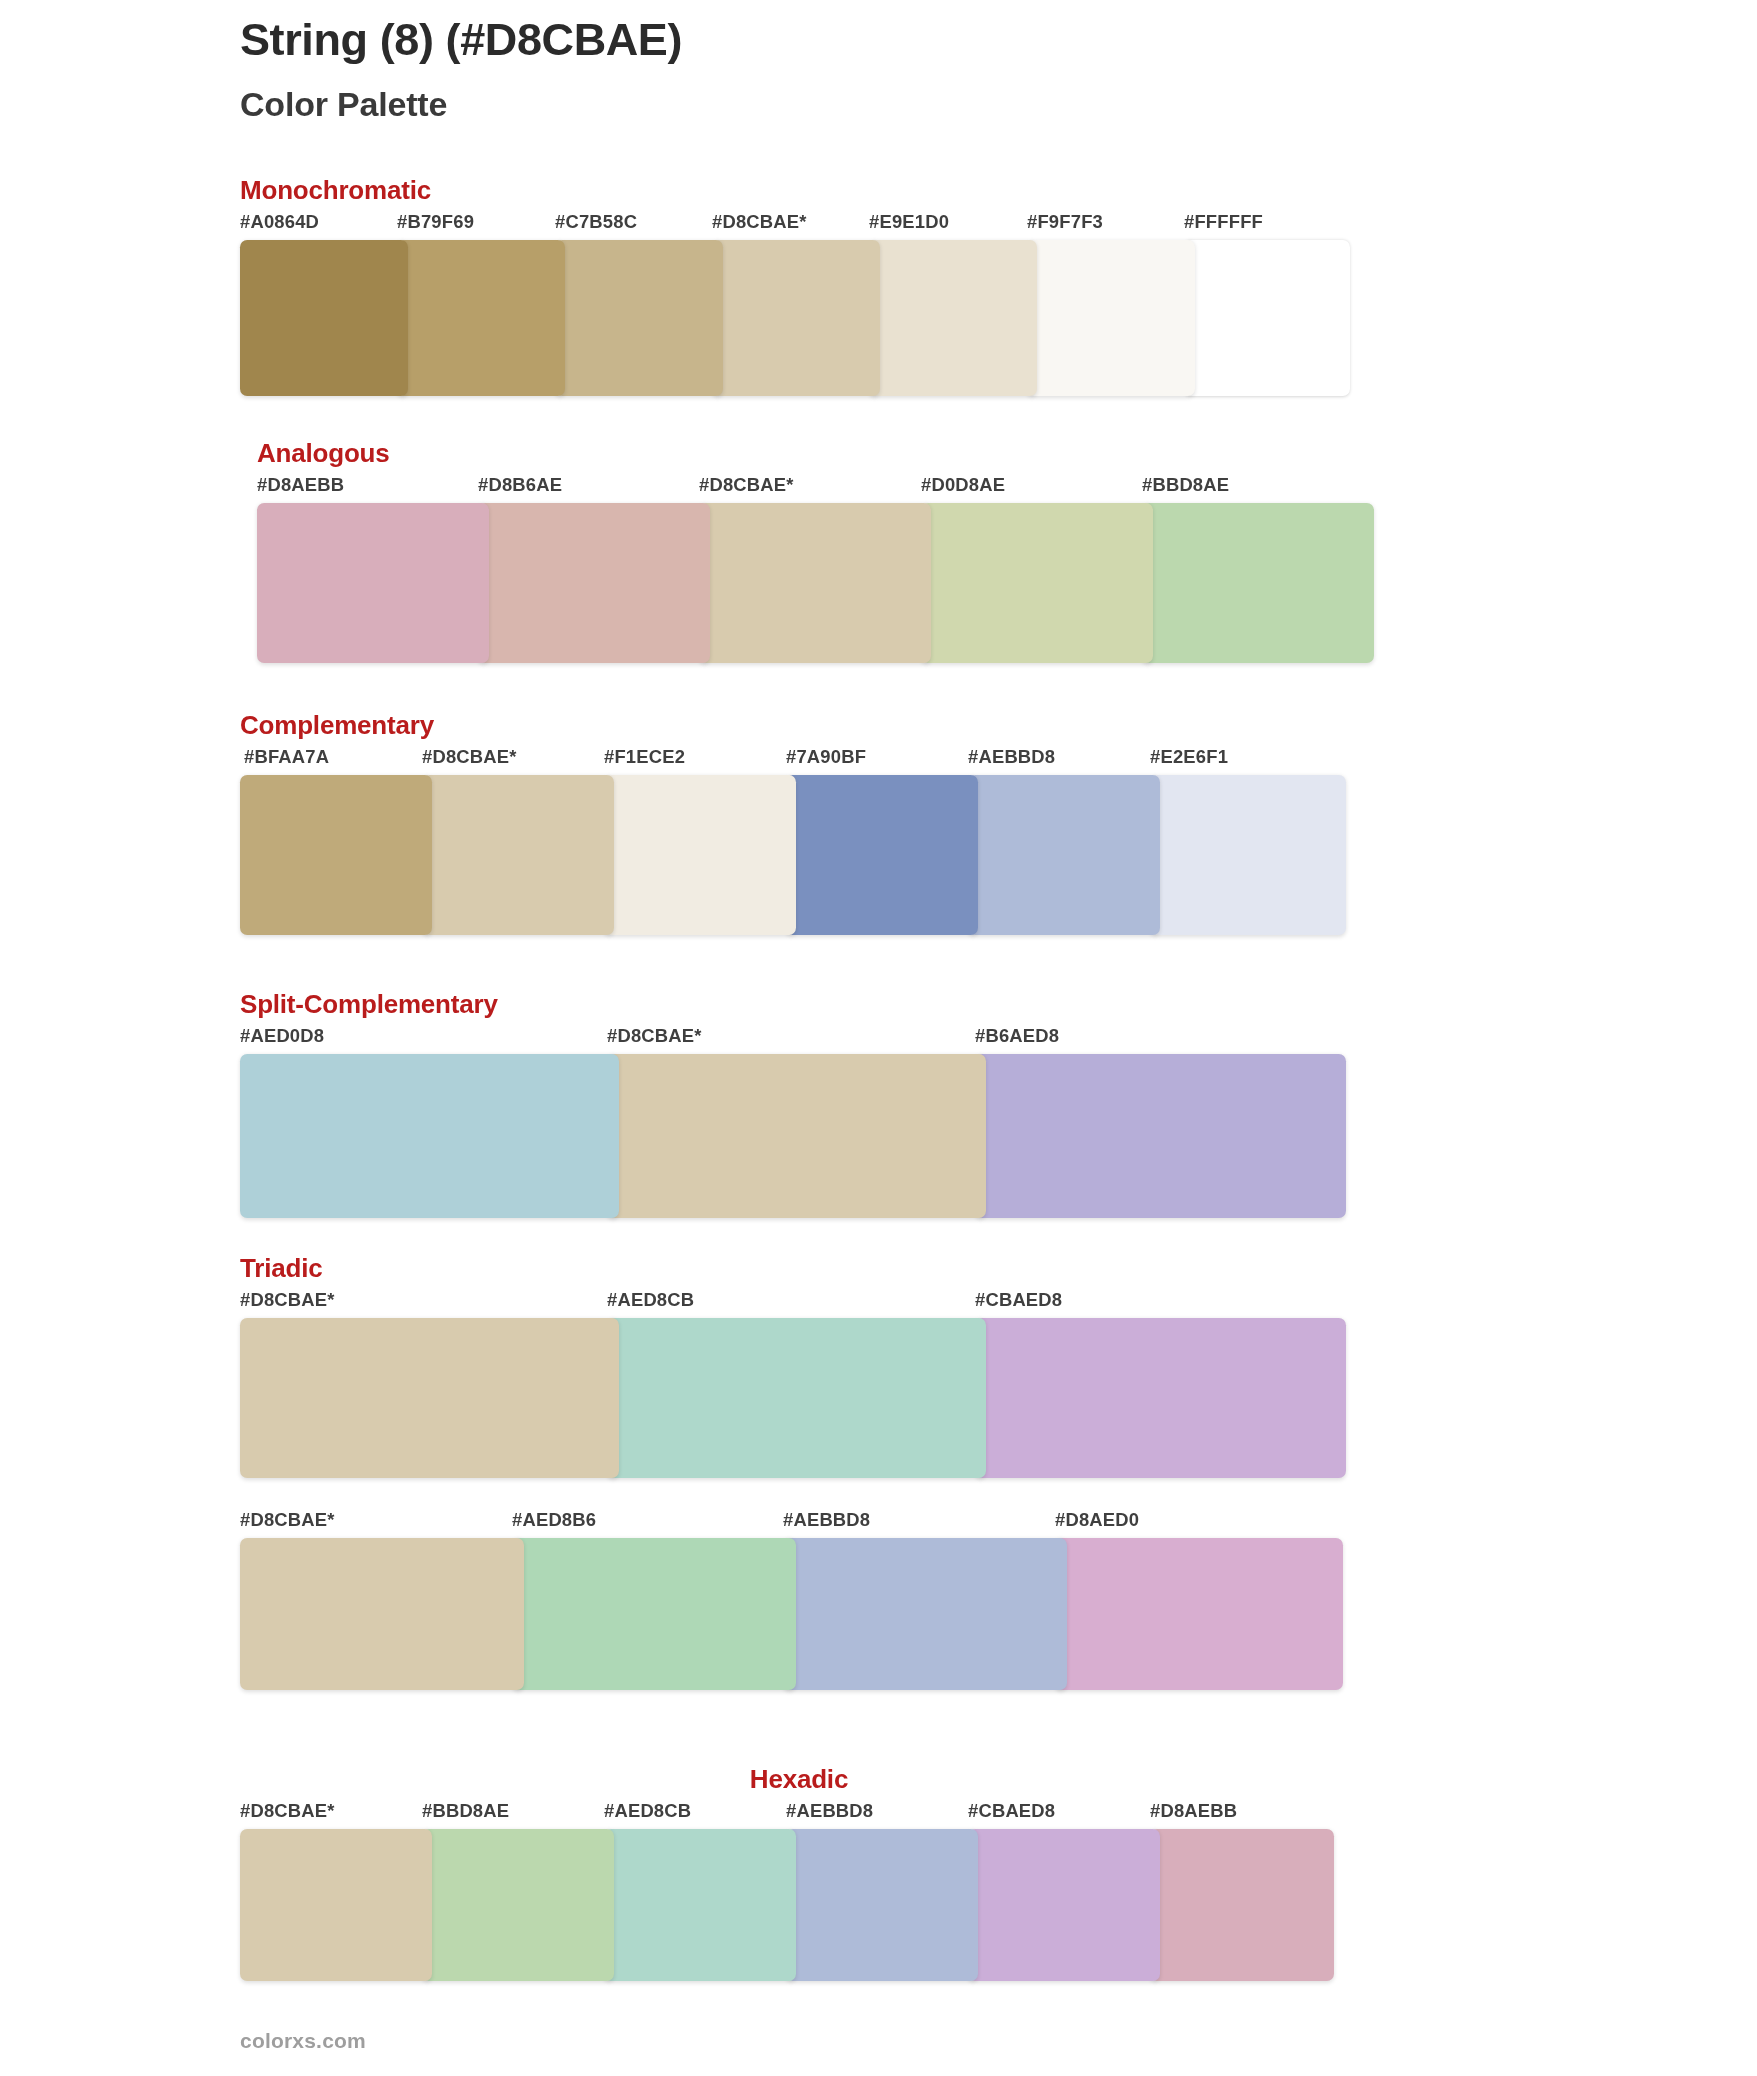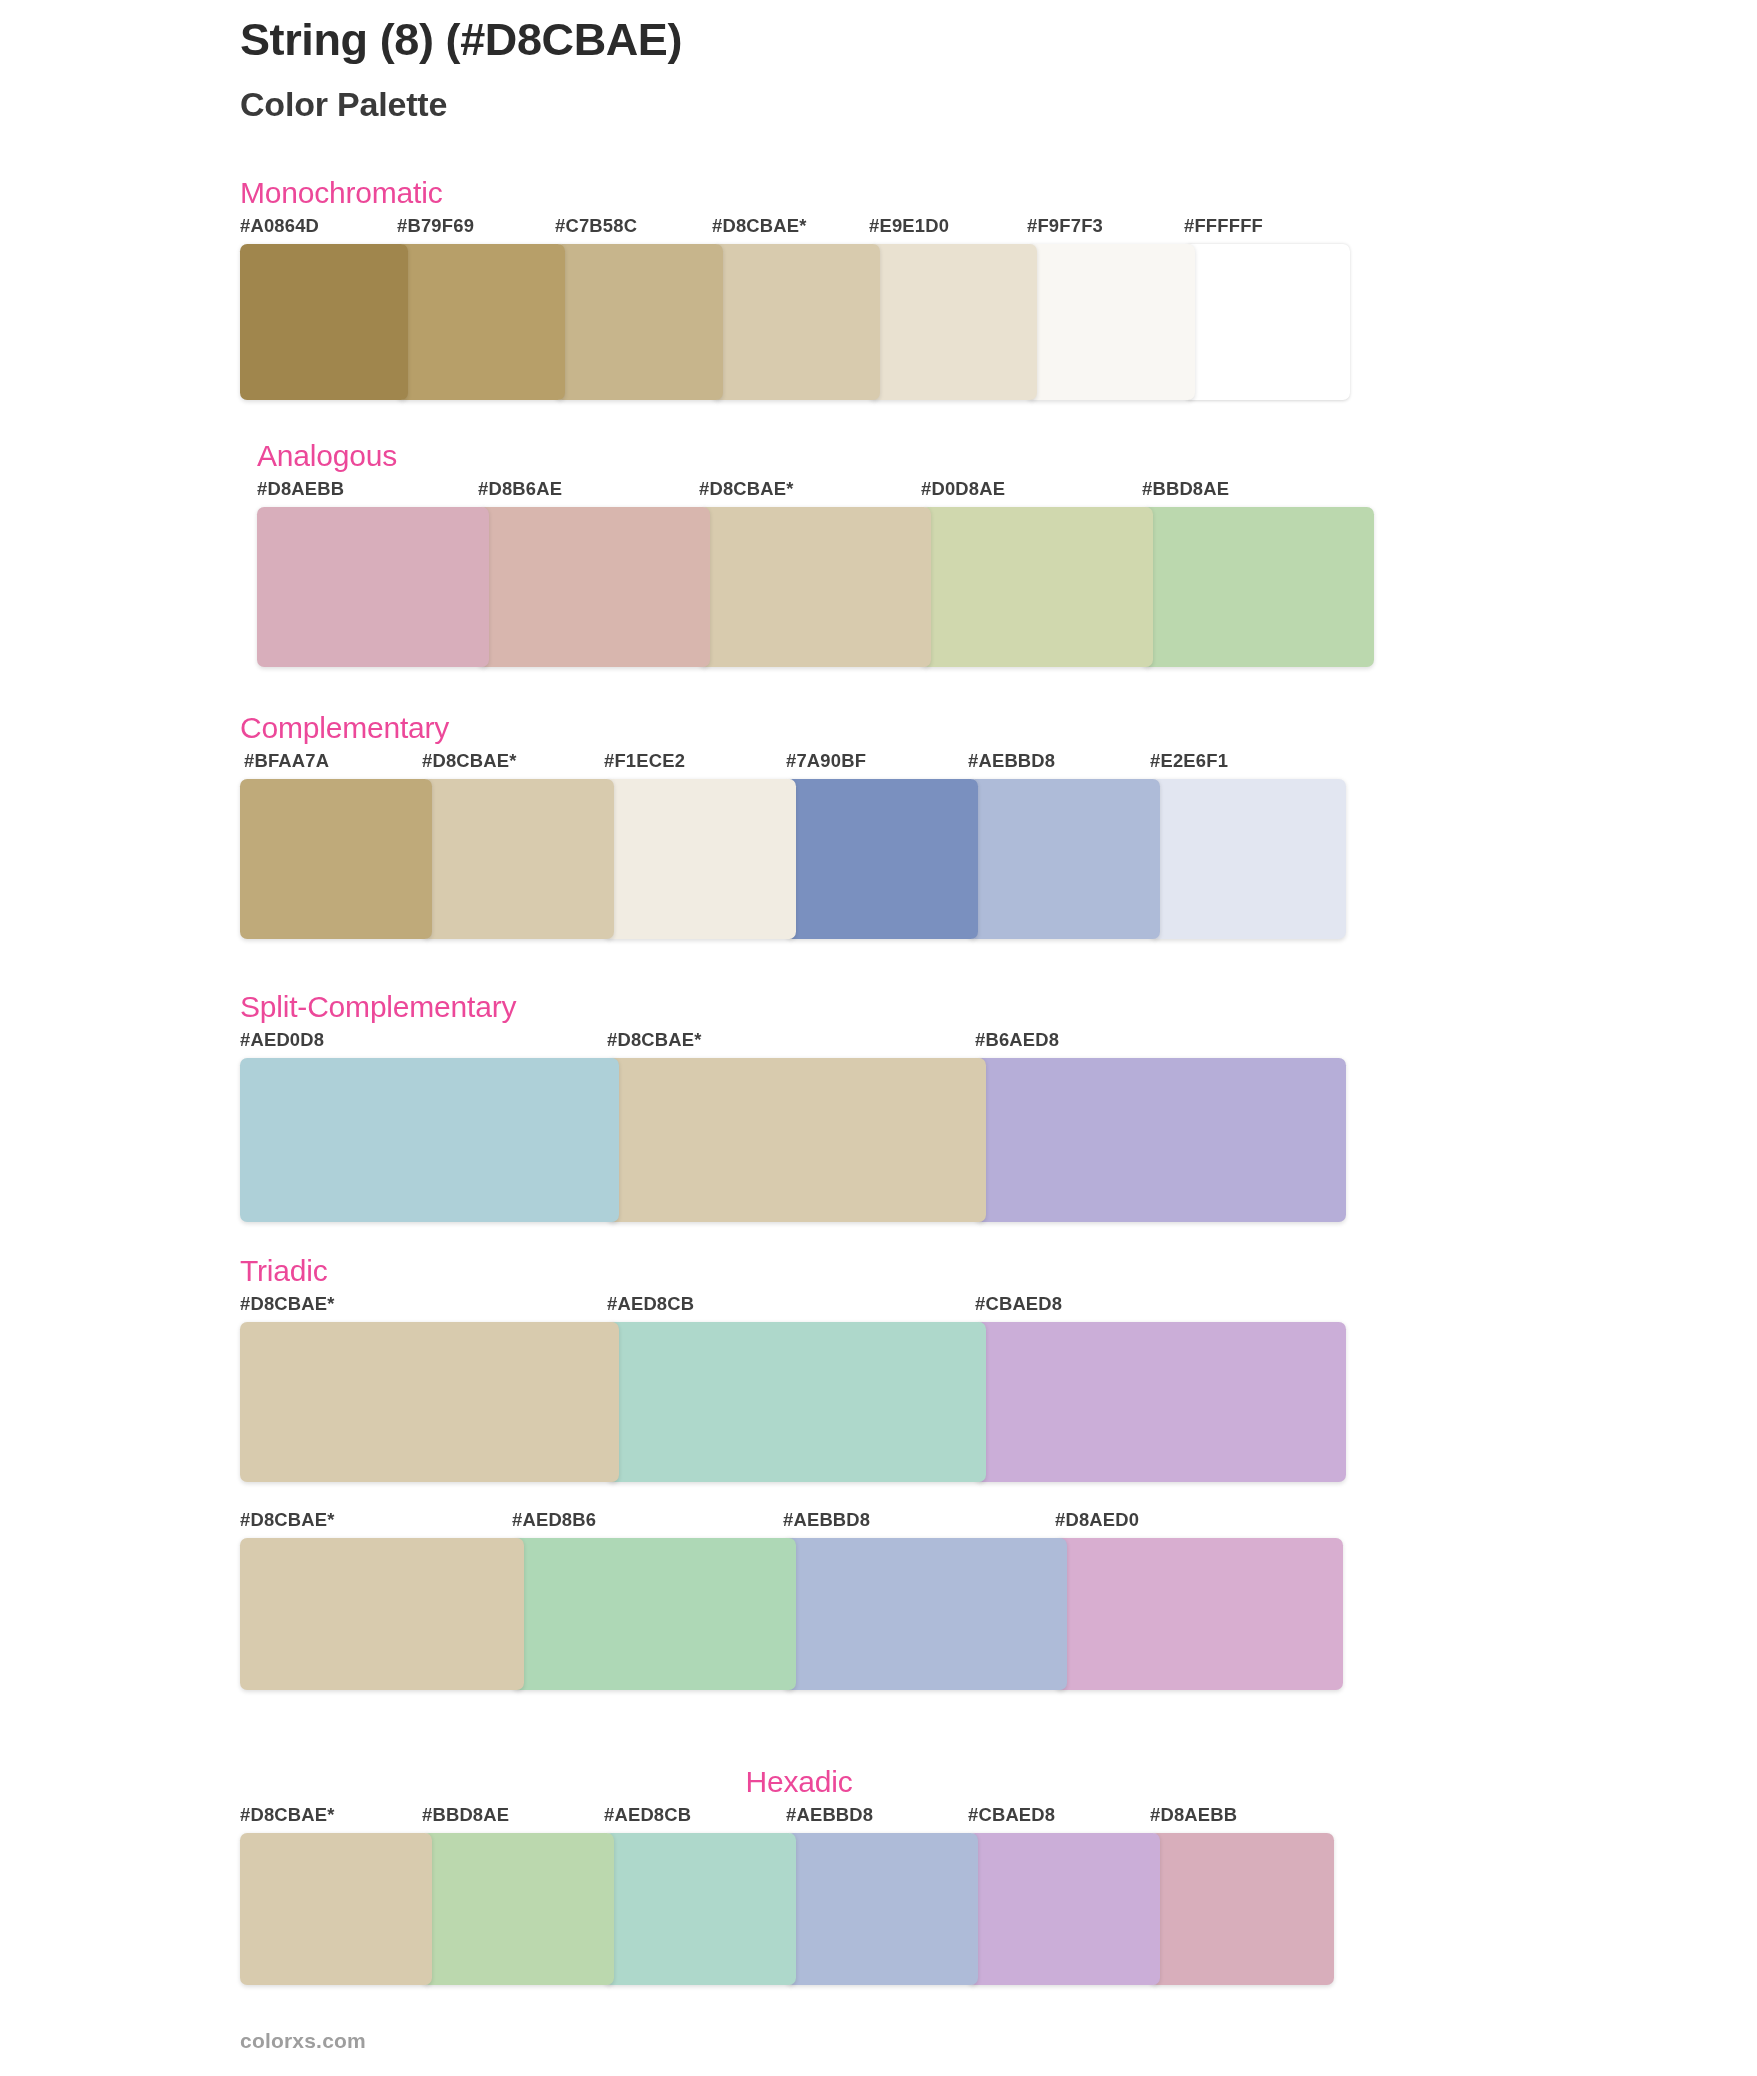--- a/index.html
+++ b/index.html
@@ -51,23 +51,23 @@
     left: 0;
     top: 0;
     width: 1757px;
   }
   .section {
     position: absolute;
     left: 240px;
     width: 1118px;
   }
   .section-heading {
-    font-size: 30px;
-    font-weight: normal;
-    color: #ec4899;
+    font-size: 26px;
+    font-weight: bold;
+    color: #b91c1c;
     letter-spacing: -0.2px;
     margin: 0 0 6.4px 0;
     line-height: 1.1;
     white-space: nowrap;
   }
   .swatch-row {
     position: relative;
     width: 1106px;
   }
   .labels {

